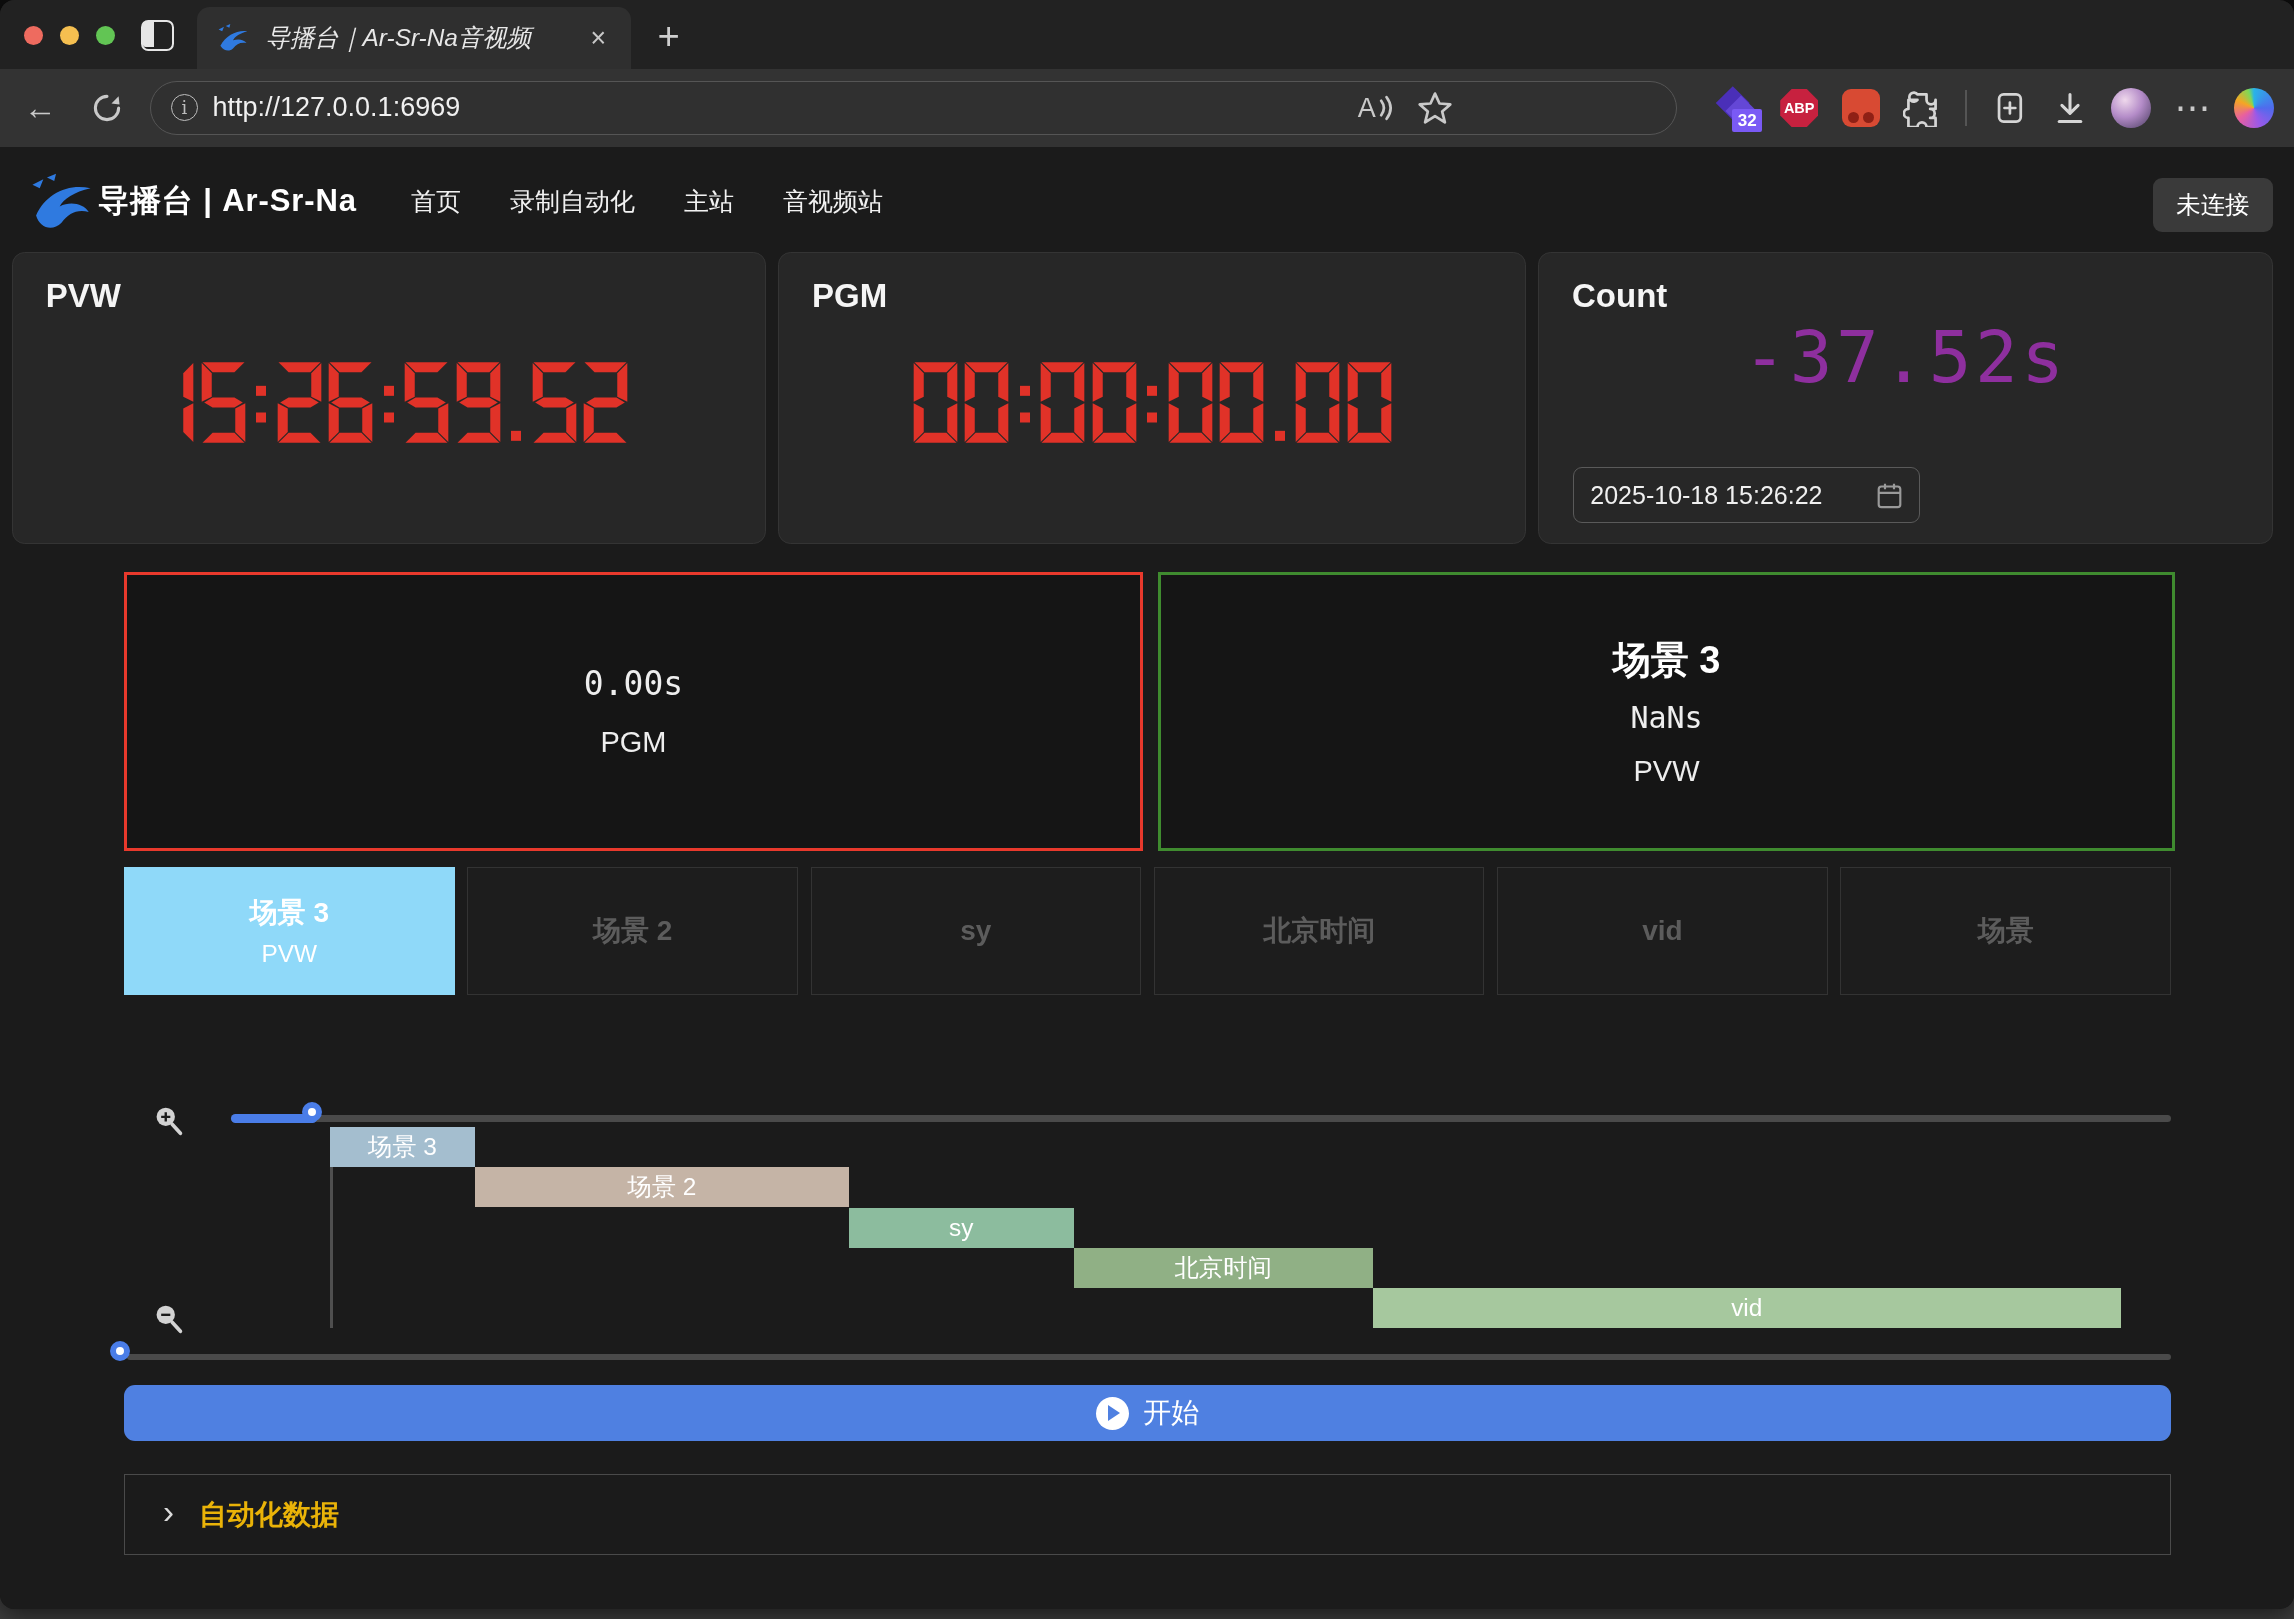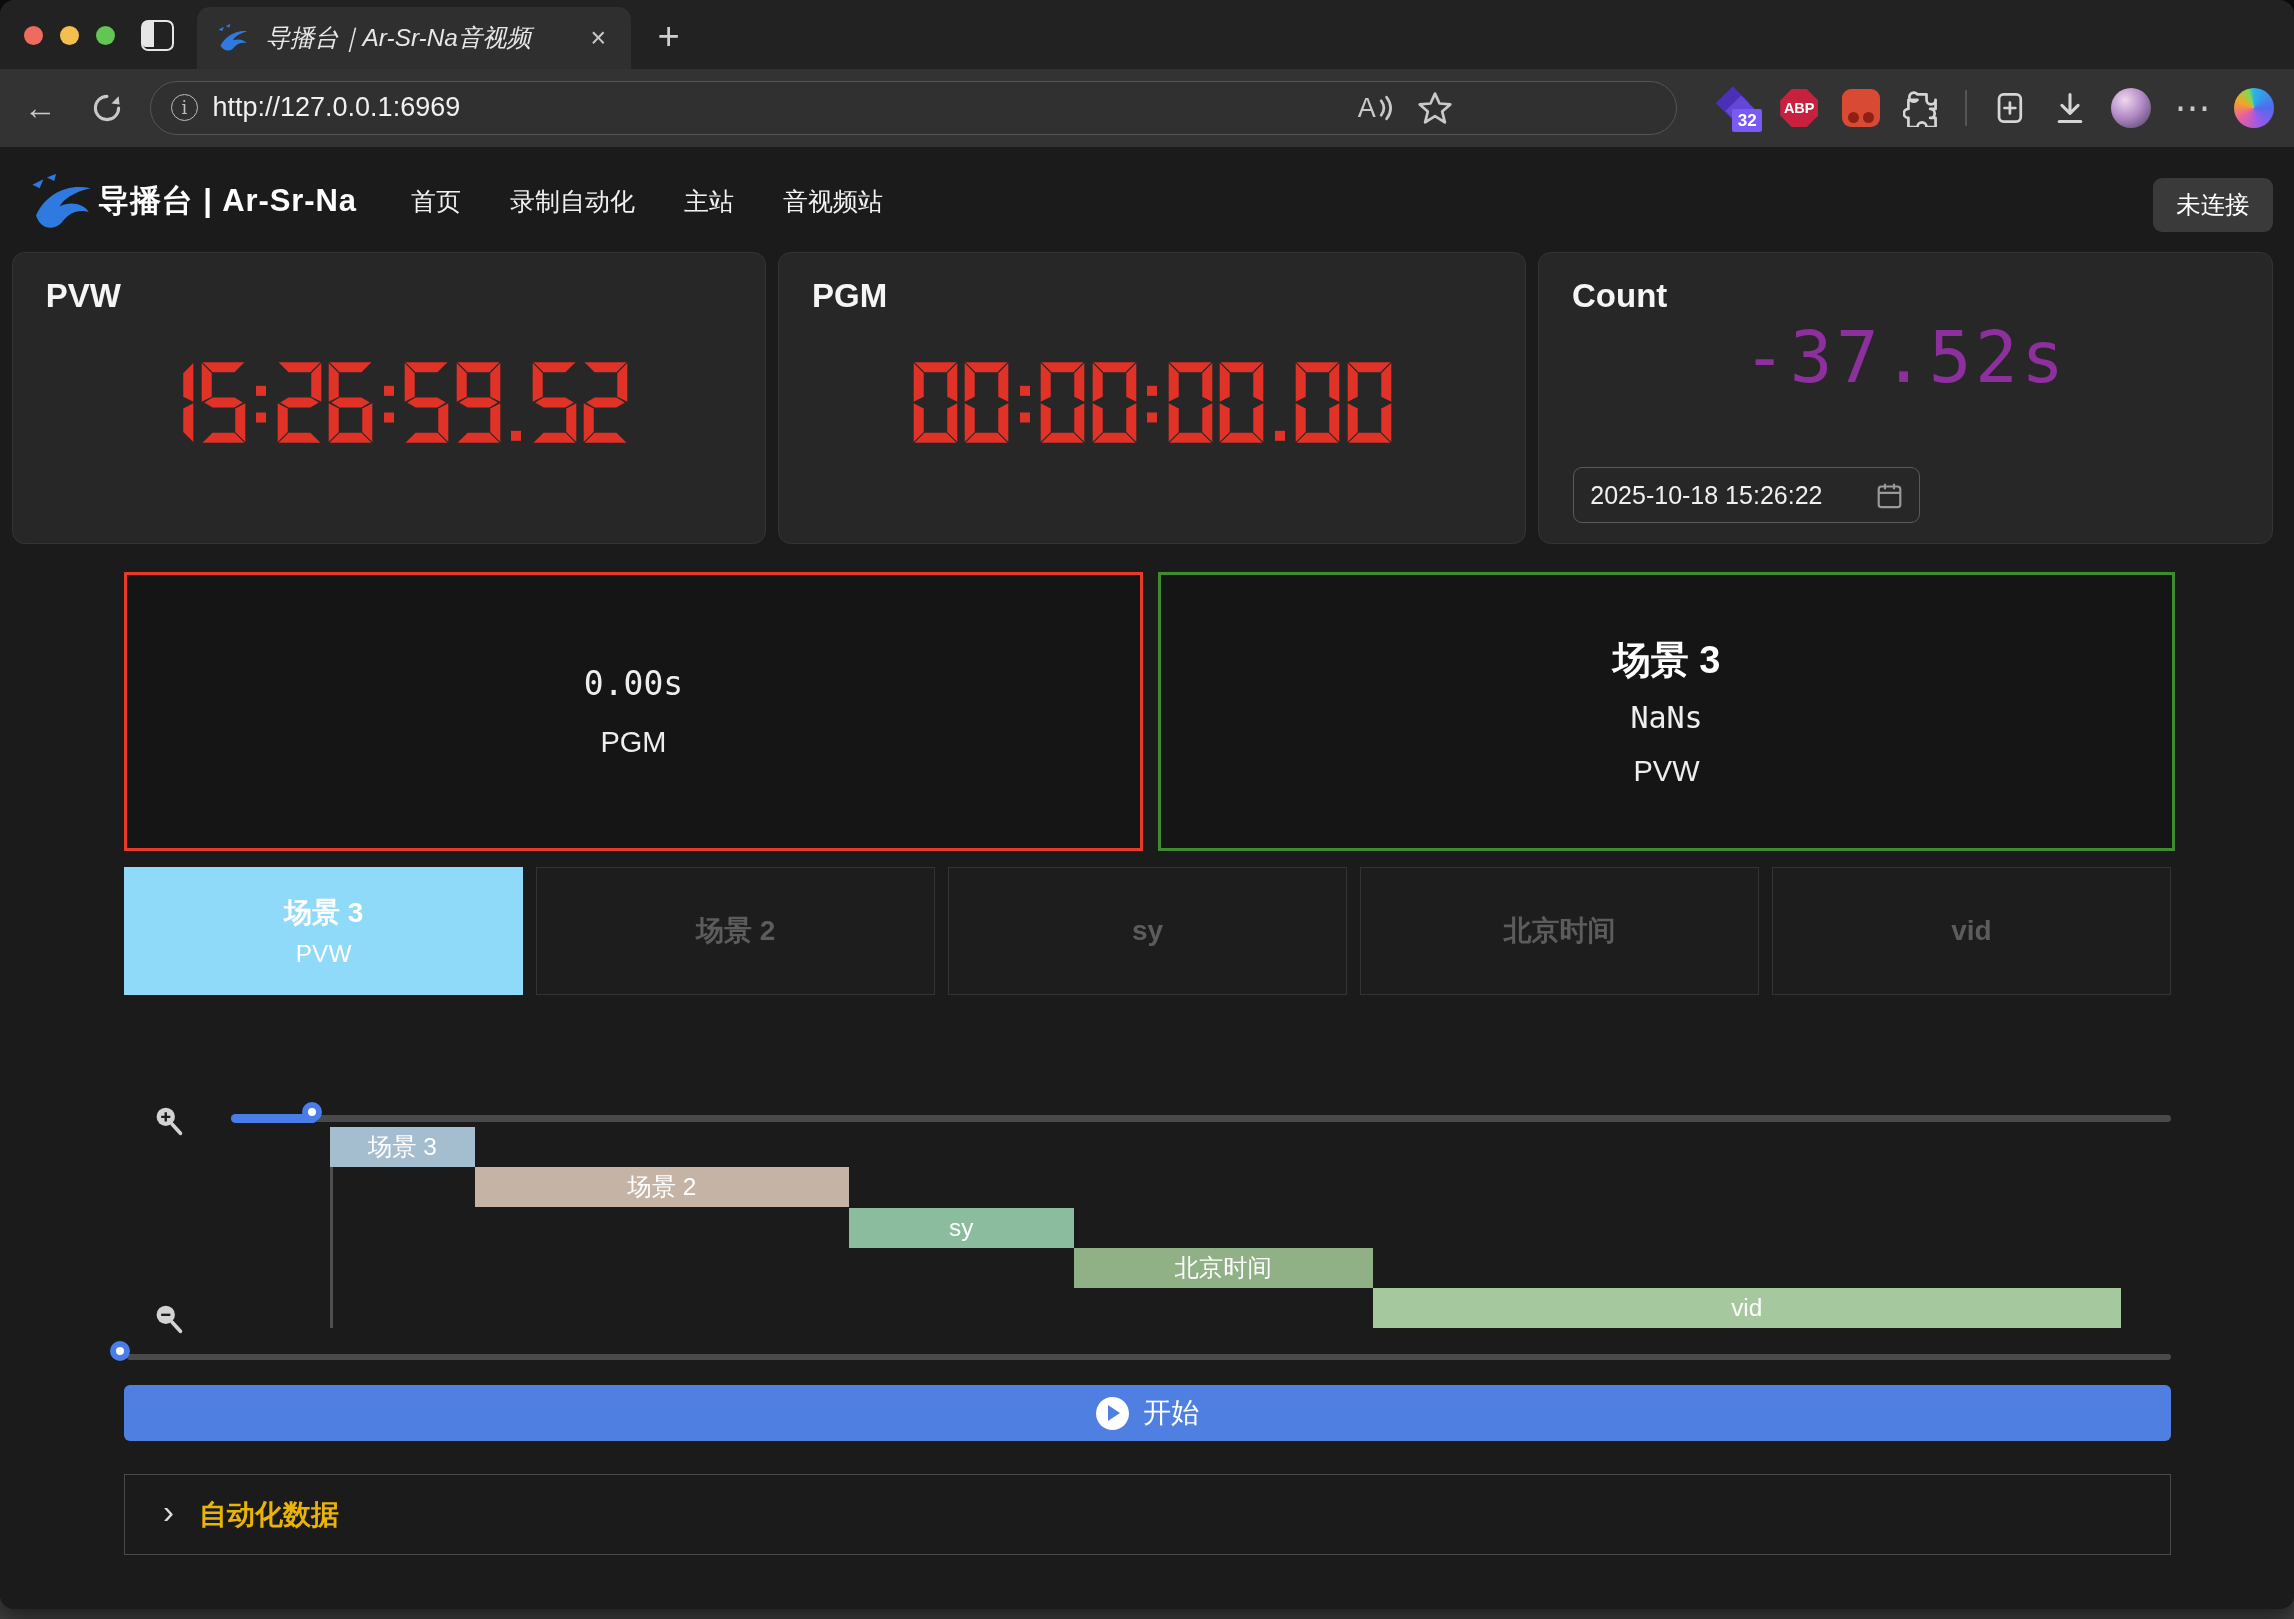--- a/index.html
+++ b/index.html
@@ -97,21 +97,21 @@
   .knob { position:absolute; width:20px; height:20px; background:#ffffff; border:6.3px solid #4a7de8; border-radius:50%; }
   #zoom-knob { left:302px; top:11px; }
   #playhead { position:absolute; left:329px; top:36px; width:2.7px; height:201px; background:#4f4f4f; }
   #gantt { position:absolute; left:124px; top:36px; width:2047px; height:201px; }
   .gbar { position:absolute; height:40px; display:flex; align-items:center; justify-content:center; }
   .gbar span { color:#ffffff; font-size:24.4px; }
   #seek-track { top:263px; left:127px; width:2044px; }
   #seek-knob { left:110px; top:250px; }
 
   
-  #start-btn { position:absolute; left:124px; top:1238px; width:2047px; height:56px; background:#4f80e1; border-radius:6px;
+  #start-btn { position:absolute; left:124px; top:1238px; width:2047px; height:56px; background:#4f80e1; border-radius:11px;
                display:flex; align-items:center; justify-content:center; gap:14.5px; cursor:pointer; }
   #start-play { width:33px; height:33px; border-radius:50%; background:#ffffff; position:relative; }
   #start-play::after { content:""; position:absolute; left:12.7px; top:8.1px; border-left:12.7px solid #4f80e1;
                        border-top:8.1px solid transparent; border-bottom:8.1px solid transparent; }
   #start-label { color:#ffffff; font-size:28px; }
   #auto-panel { position:absolute; left:124px; top:1327px; width:2047px; height:81px; border:1.8px solid #4a4a4a;
                 display:flex; align-items:center; padding-left:38px; gap:25px; }
   #auto-chevron { color:#dcdcdc; font-size:33px; line-height:1; transform:translateY(-2.7px); }
   #auto-title { color:#eab308; font-size:28px; font-weight:bold;text-align:center; }
 </style>
@@ -385,20 +385,23 @@
           <div class="lbl">场景 2</div>
         </div>
         <div class="scene-btn">
           <div class="lbl">sy</div>
         </div>
         <div class="scene-btn">
           <div class="lbl">北京时间</div>
         </div>
         <div class="scene-btn">
           <div class="lbl">vid</div>
+        </div>
+        <div class="scene-btn">
+          <div class="lbl">场景</div>
         </div>
       </div>
 
     <div id="timeline">
       <svg class="mag" id="mag-in" viewBox="0 0 36 36">
         <circle cx="15" cy="14" r="10" fill="#d3d3d3"></circle>
         <path d="M22 22 l9 10" stroke="#d3d3d3" stroke-width="4" stroke-linecap="round"></path>
         <path d="M15 9 v10 M10 14 h10" stroke="#1b1b1b" stroke-width="2.6"></path>
       </svg>
       <div class="slider-track" id="zoom-slider-track"></div>

